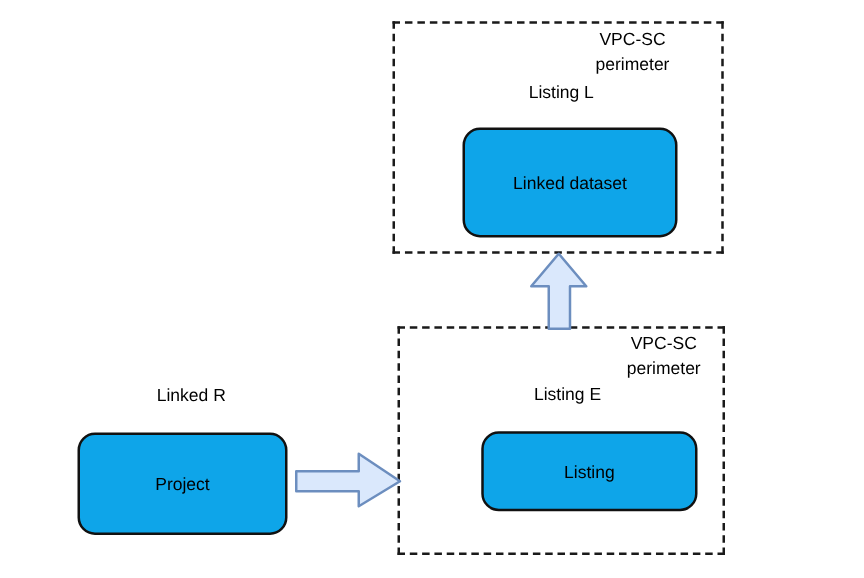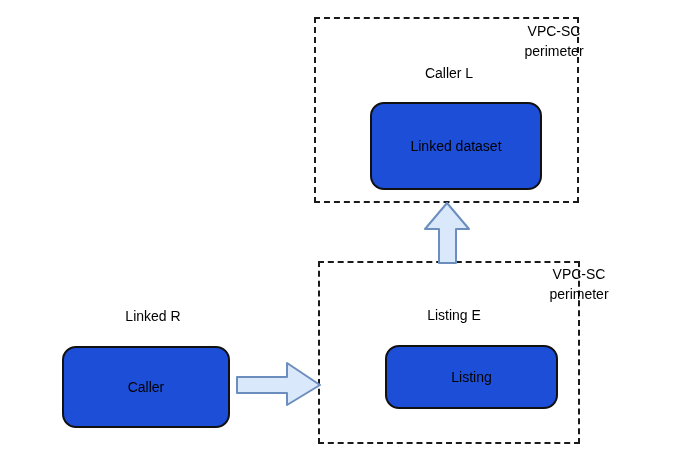--- a/index.html
+++ b/index.html
@@ -30,36 +30,35 @@
     width: 262px; height: 183px;
   }
   .perim-label {
     position: absolute;
     text-align: center;
     font-size: 14px;
     line-height: 20px;
     color: #000000;
     transform: translateX(-50%);
     white-space: nowrap;
-    margin-left: 48px;
   }
   .project-label {
     position: absolute;
     text-align: center;
     font-size: 14px;
     line-height: 18px;
     color: #000000;
     transform: translateX(-50%);
     white-space: nowrap;
   }
   .node {
     position: absolute;
     border: 2px solid #111111;
     border-radius: 14px;
-    background: #1d4ed8;
+    background: #0ea5e9;
     box-sizing: border-box;
     display: flex;
     align-items: center;
     justify-content: center;
     font-size: 14px;
     color: #000000;
     text-align: center;
   }
   .node-linked-dataset { left: 54px; top: 83px; width: 172px; height: 88px; }
   .node-listing       { left: 65px; top: 82px; width: 173px; height: 64px; }
@@ -71,40 +70,40 @@
 </head>
 <body>
 
 <div class="canvas">
 
   <div class="perimeter perimeter-top">
     <div class="perim-label" style="left:190px; top:2px;">
       <div>VPC-SC</div>
       <div>perimeter</div>
     </div>
-    <div class="project-label" style="left:133px; top:45px;">Caller L</div>
+    <div class="project-label" style="left:133px; top:45px;">Listing L</div>
     <div class="node node-linked-dataset">
       <span>Linked dataset</span>
     </div>
   </div>
 
   <div class="perimeter perimeter-bottom">
     <div class="perim-label" style="left:211px; top:1px;">
       <div>VPC-SC</div>
       <div>perimeter</div>
     </div>
     <div class="project-label" style="left:134px; top:43px;">Listing E</div>
     <div class="node node-listing">
       <span>Listing</span>
     </div>
   </div>
 
   <div class="project-label" style="left:153px; top:307px;">Linked R</div>
   <div class="node node-caller">
-    <span>Caller</span>
+    <span>Project</span>
   </div>
 
   <svg class="arrow-svg arrow-right" width="86" height="46" viewBox="0 0 86 46">
     <polygon points="1,16 51,16 51,2 84,24 51,44 51,32 1,32" stroke-width="2" stroke-linejoin="round" fill="#dae8fc" stroke="#6c8ebf"></polygon>
   </svg>
 
   <svg class="arrow-svg arrow-up" width="46" height="62" viewBox="0 0 46 62">
     <polygon points="23,1 45,27 32,27 32,61 15,61 15,27 1,27" stroke-width="2" stroke-linejoin="round" fill="#dae8fc" stroke="#6c8ebf"></polygon>
   </svg>
 

